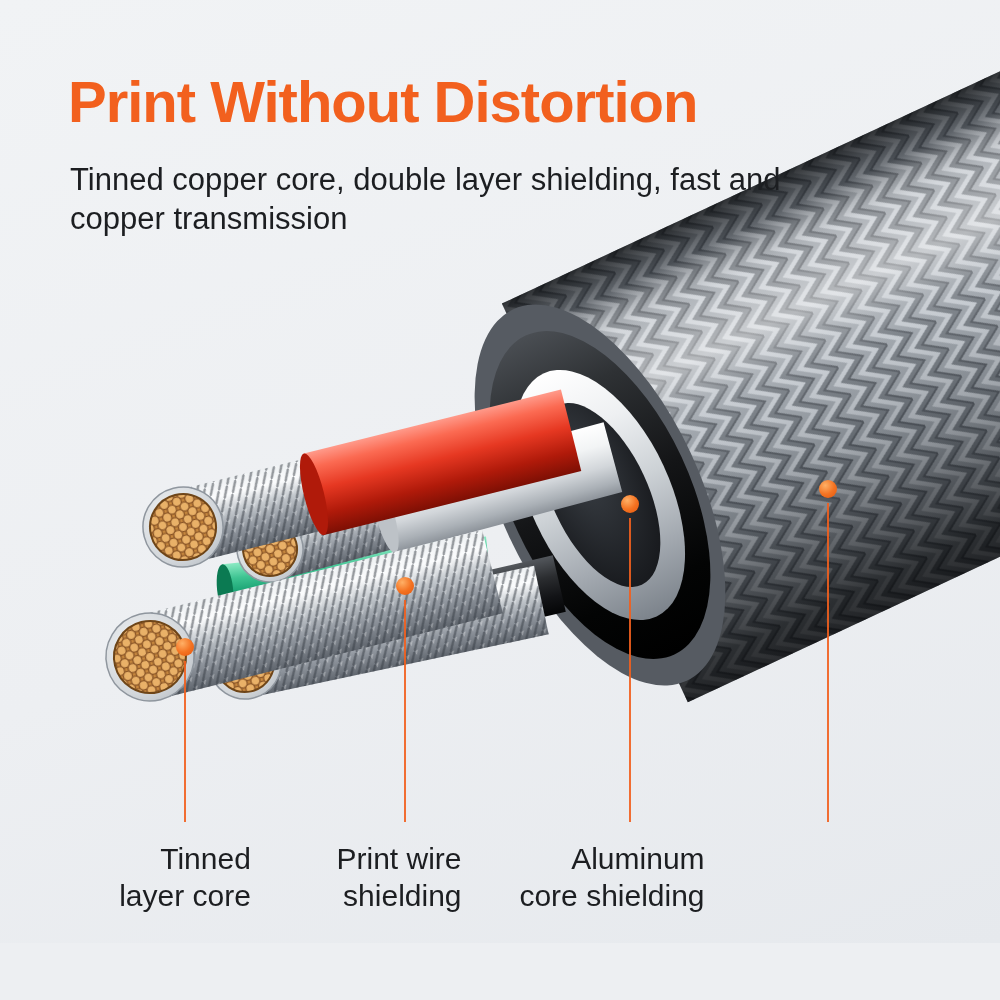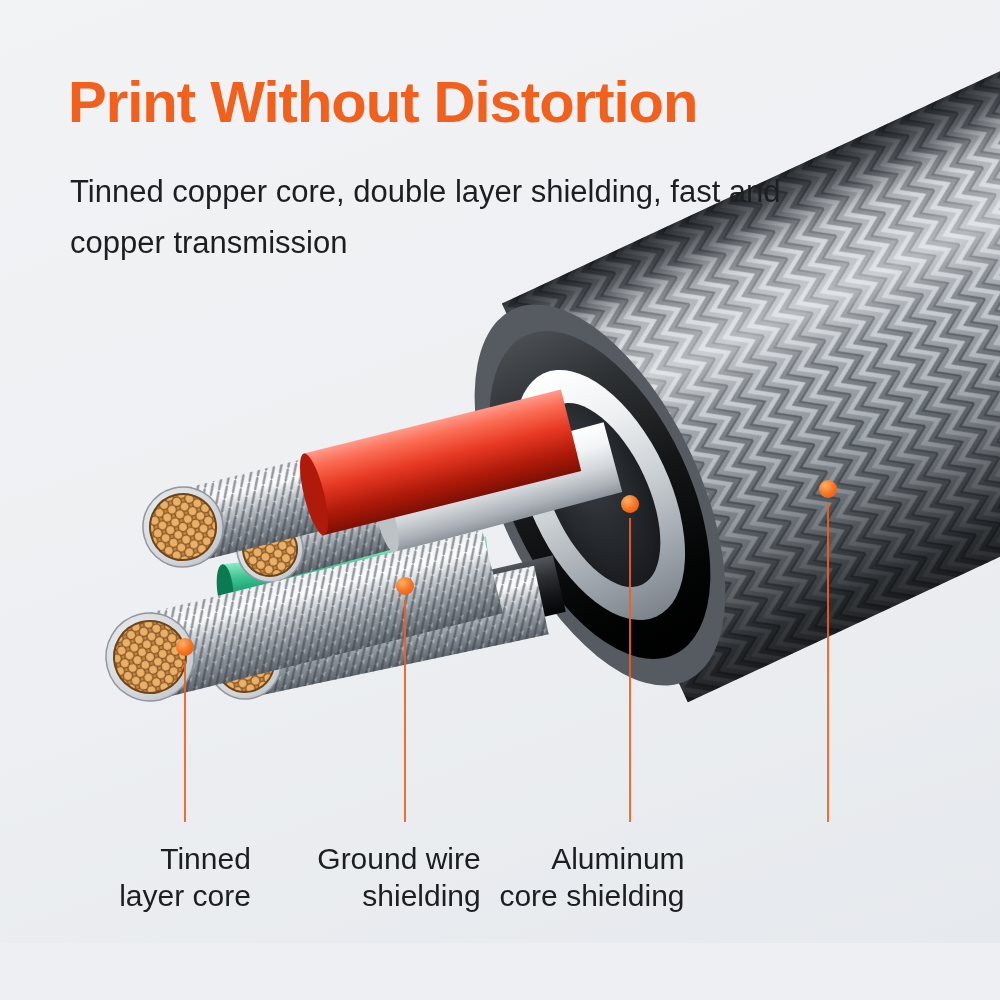--- a/index.html
+++ b/index.html
@@ -19,21 +19,21 @@
   .headline{
     position:absolute;left:68px;top:68px;
     font-size:58px;font-weight:800;letter-spacing:-1px;
     color:var(--accent);white-space:nowrap;
   }
   .subheadline{
     position:absolute;left:70px;top:160px;
     font-size:31px;font-weight:400;color:var(--text);
     line-height:39px;
   }
-  .subheadline span{display:block;white-space:nowrap;margin-top:12px;}
+  .subheadline span{display:block;white-space:nowrap;}
   .callout-label{
     position:absolute;transform:translateX(-50%);
     text-align:right;font-size:30px;line-height:37px;
     color:var(--text);white-space:nowrap;
   }
   .callout-line{stroke:var(--accent);stroke-width:2;opacity:.9;}
 </style>
 </head>
 <body>
 
@@ -227,21 +227,21 @@
   <p class="subheadline">
     <span>Tinned copper core, double layer shielding, fast and</span>
     <span>copper transmission</span>
   </p>
 
   <div class="callout-label" style="left:185px;top:840px;">
     <div>Tinned</div>
     <div>layer core</div>
   </div>
   <div class="callout-label" style="left:399px;top:840px;">
-    <div>Ground wire</div>
+    <div>Print wire</div>
     <div>shielding</div>
   </div>
-  <div class="callout-label" style="left:592px;top:840px;">
+  <div class="callout-label" style="left:612px;top:840px;">
     <div>Aluminum</div>
     <div>core shielding</div>
   </div>
 
 </div>
 
 </body></html>

